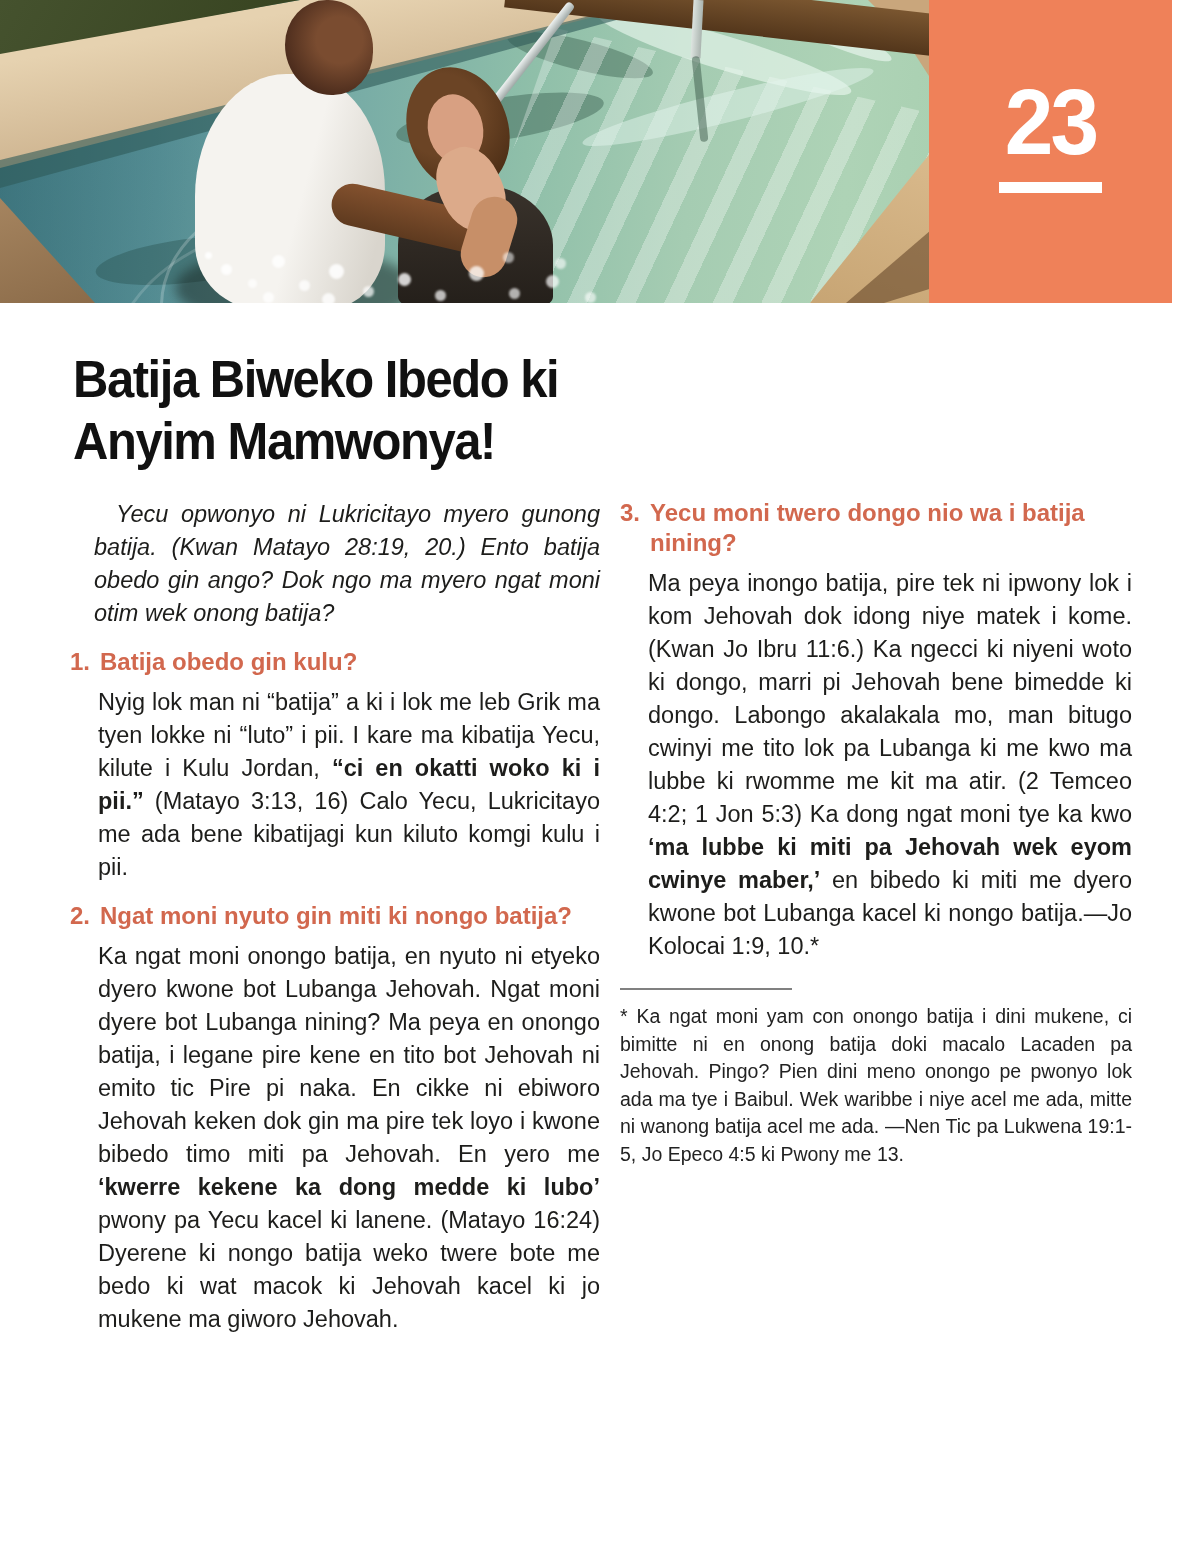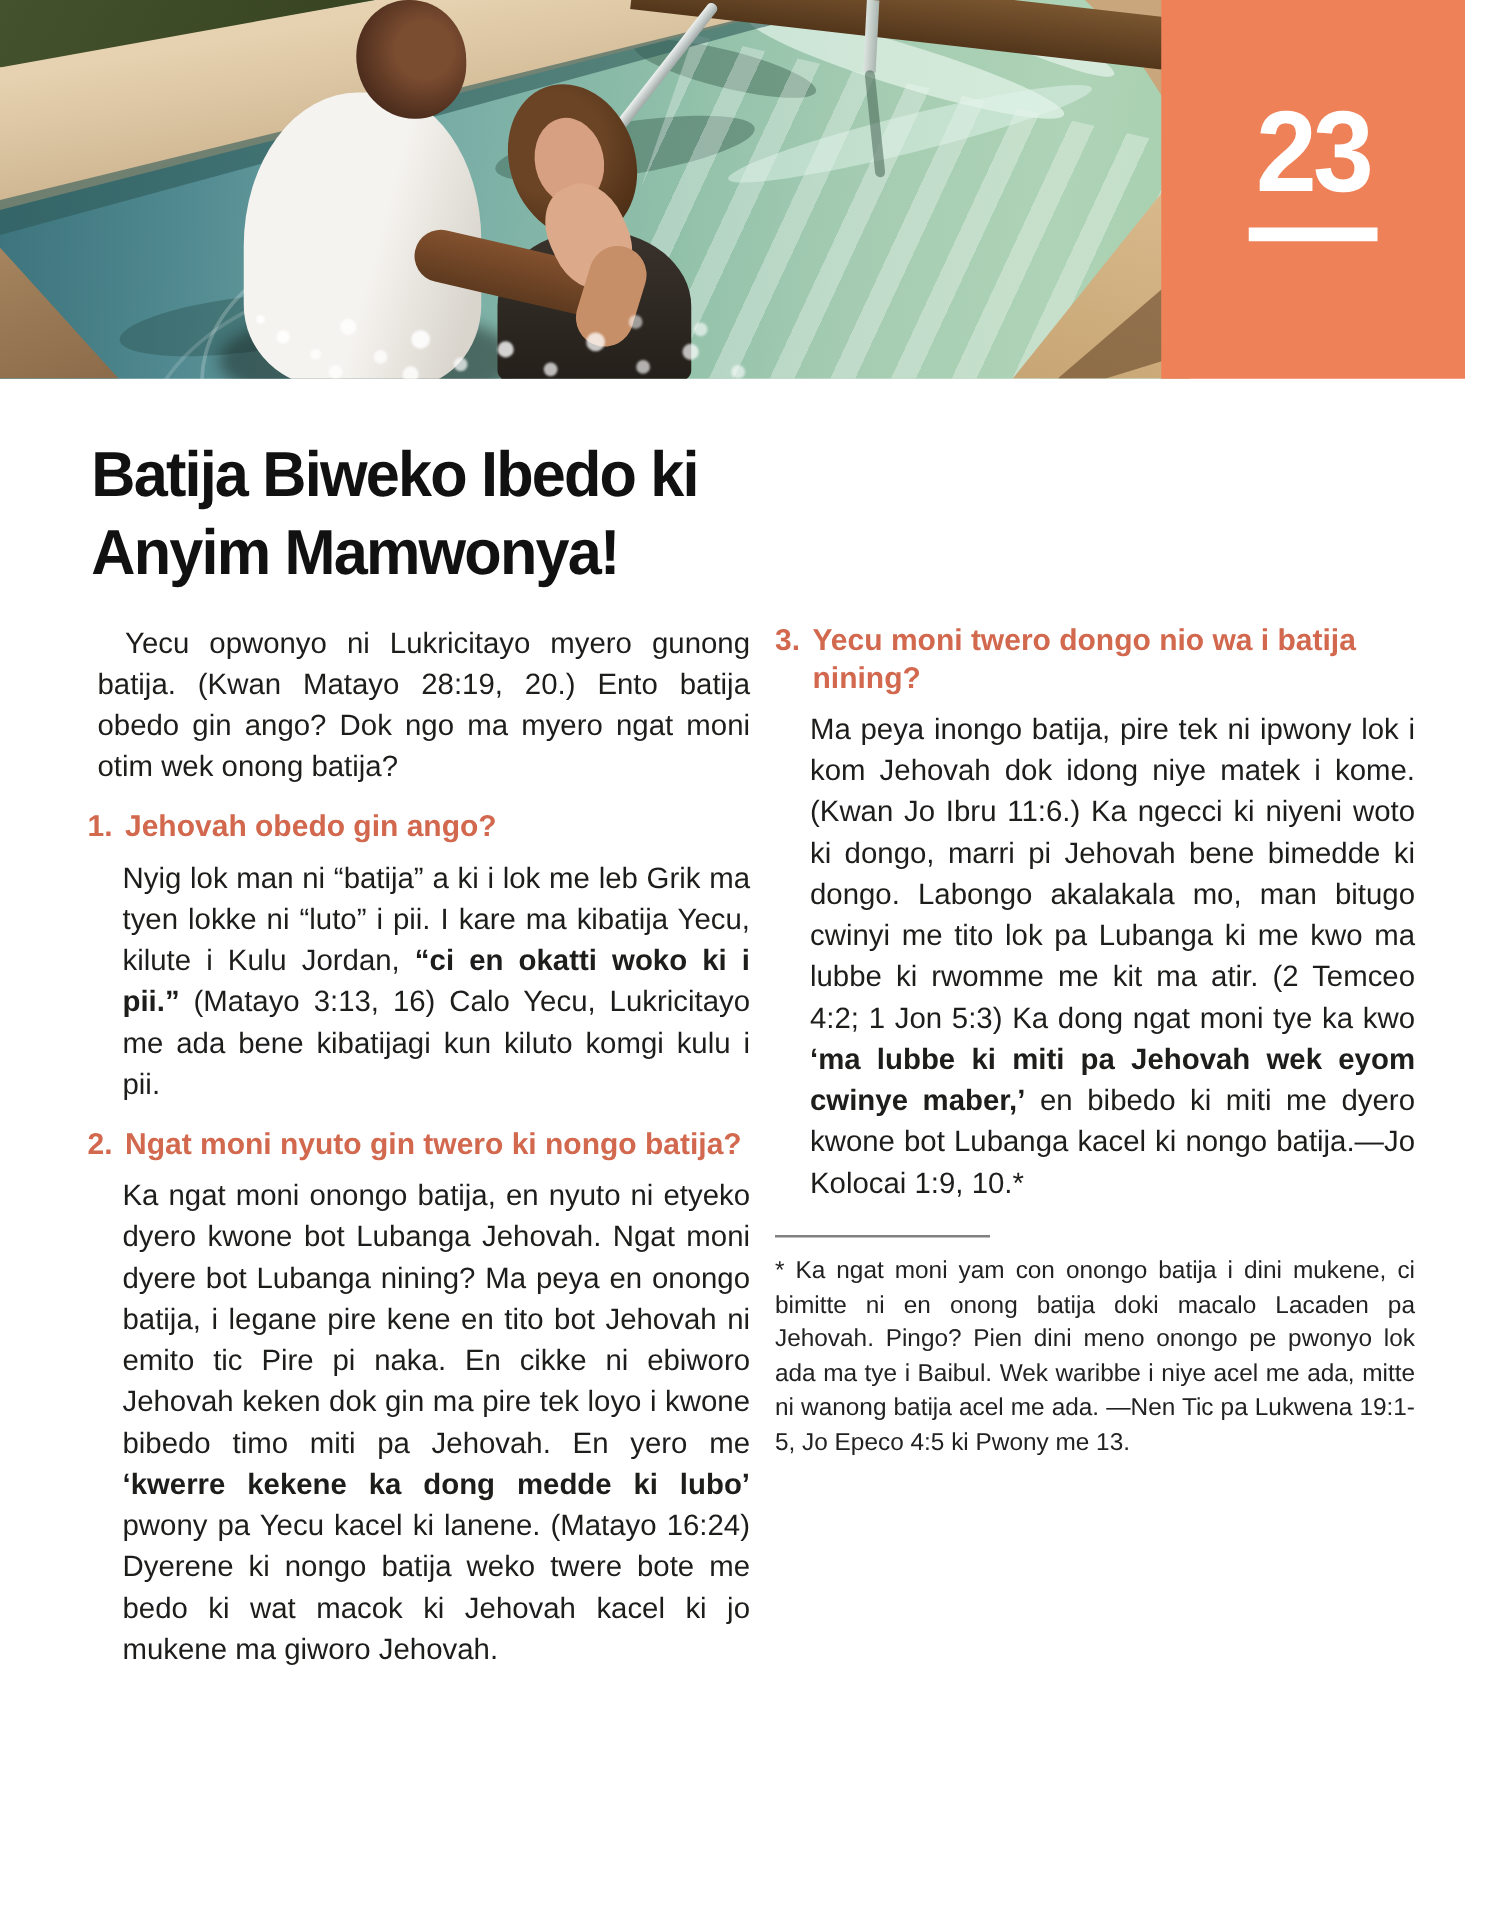--- a/index.html
+++ b/index.html
@@ -86,21 +86,21 @@
   
   .title{position:absolute;left:73px;top:349px;font-weight:700;color:#111;
     font-size:51px;line-height:62px;letter-spacing:-1.5px;transform:scaleX(.96);transform-origin:left top;}
   .title-line{display:block;}
 
   
   .col{position:absolute;top:498px;}
   .col-left{left:70px;width:530px;}
   .col-right{left:620px;width:512px;}
   .body{font-size:23.5px;line-height:33px;text-align:justify;color:var(--ink);}
-  .intro{margin-left:8px;text-indent:22px;}
+  .intro{margin-left:24px;text-indent:22px;font-style:italic;}
   .sec-head{display:flex;align-items:baseline;color:var(--heading-orange);font-size:24px;line-height:30px;
     font-weight:700;margin-top:17px;margin-bottom:9px;}
   .sec-num{width:30px;flex:0 0 30px;}
   .sec-body{margin-left:28px;}
   .col-right .sec-head{margin-top:0;}
   .footnote-rule{width:172px;height:2px;background:#808080;margin:25px 0 13px 0;}
   .footnote{font-size:19.5px;line-height:27.5px;text-align:justify;color:#222;}
   b{font-weight:700;}
 </style>
 </head>
@@ -152,29 +152,29 @@
     <span class="title-line">Batija Biweko Ibedo ki</span>
     <span class="title-line">Anyim Mamwonya!</span>
   </h1>
 
   <div class="col col-left">
     <p class="body intro"><span>Yecu opwonyo ni Lukricitayo myero gunong batija. (Kwan Matayo 28:19, 20.) Ento batija obedo gin ango? Dok ngo ma myero ngat moni otim wek onong batija?</span></p>
 
     <div class="section">
       <h2 class="sec-head">
         <span class="sec-num">1.</span>
-        <span class="sec-title">Jehovah obedo gin ango?</span>
+        <span class="sec-title">Batija obedo gin kulu?</span>
       </h2>
       <p class="body sec-body"><span>Nyig lok man ni “batija” a ki i lok me leb Grik ma tyen lokke ni “luto” i pii. I kare ma kibatija Yecu, kilute i Kulu Jordan, </span><b>“ci en okatti woko ki i pii.”</b><span> (Matayo 3:13, 16) Calo Yecu, Lukricitayo me ada bene kibatijagi kun kiluto komgi kulu i pii.</span></p>
     </div>
 
     <div class="section">
       <h2 class="sec-head">
         <span class="sec-num">2.</span>
-        <span class="sec-title">Ngat moni nyuto gin twero ki nongo batija?</span>
+        <span class="sec-title">Ngat moni nyuto gin miti ki nongo batija?</span>
       </h2>
       <p class="body sec-body"><span>Ka ngat moni onongo batija, en nyuto ni etyeko dyero kwone bot Lubanga Jehovah. Ngat moni dyere bot Lubanga nining? Ma peya en onongo batija, i legane pire kene en tito bot Jehovah ni emito tic Pire pi naka. En cikke ni ebiworo Jehovah keken dok gin ma pire tek loyo i kwone bibedo timo miti pa Jehovah. En yero me </span><b>‘kwerre kekene ka dong medde ki lubo’</b><span> pwony pa Yecu kacel ki lanene. (Matayo 16:24) Dyerene ki nongo batija weko twere bote me bedo ki wat macok ki Jehovah kacel ki jo mukene ma giworo Jehovah.</span></p>
     </div>
   </div>
 
   <div class="col col-right">
     <div class="section">
       <h2 class="sec-head">
         <span class="sec-num">3.</span>
         <span class="sec-title">Yecu moni twero dongo nio wa i batija nining?</span>

